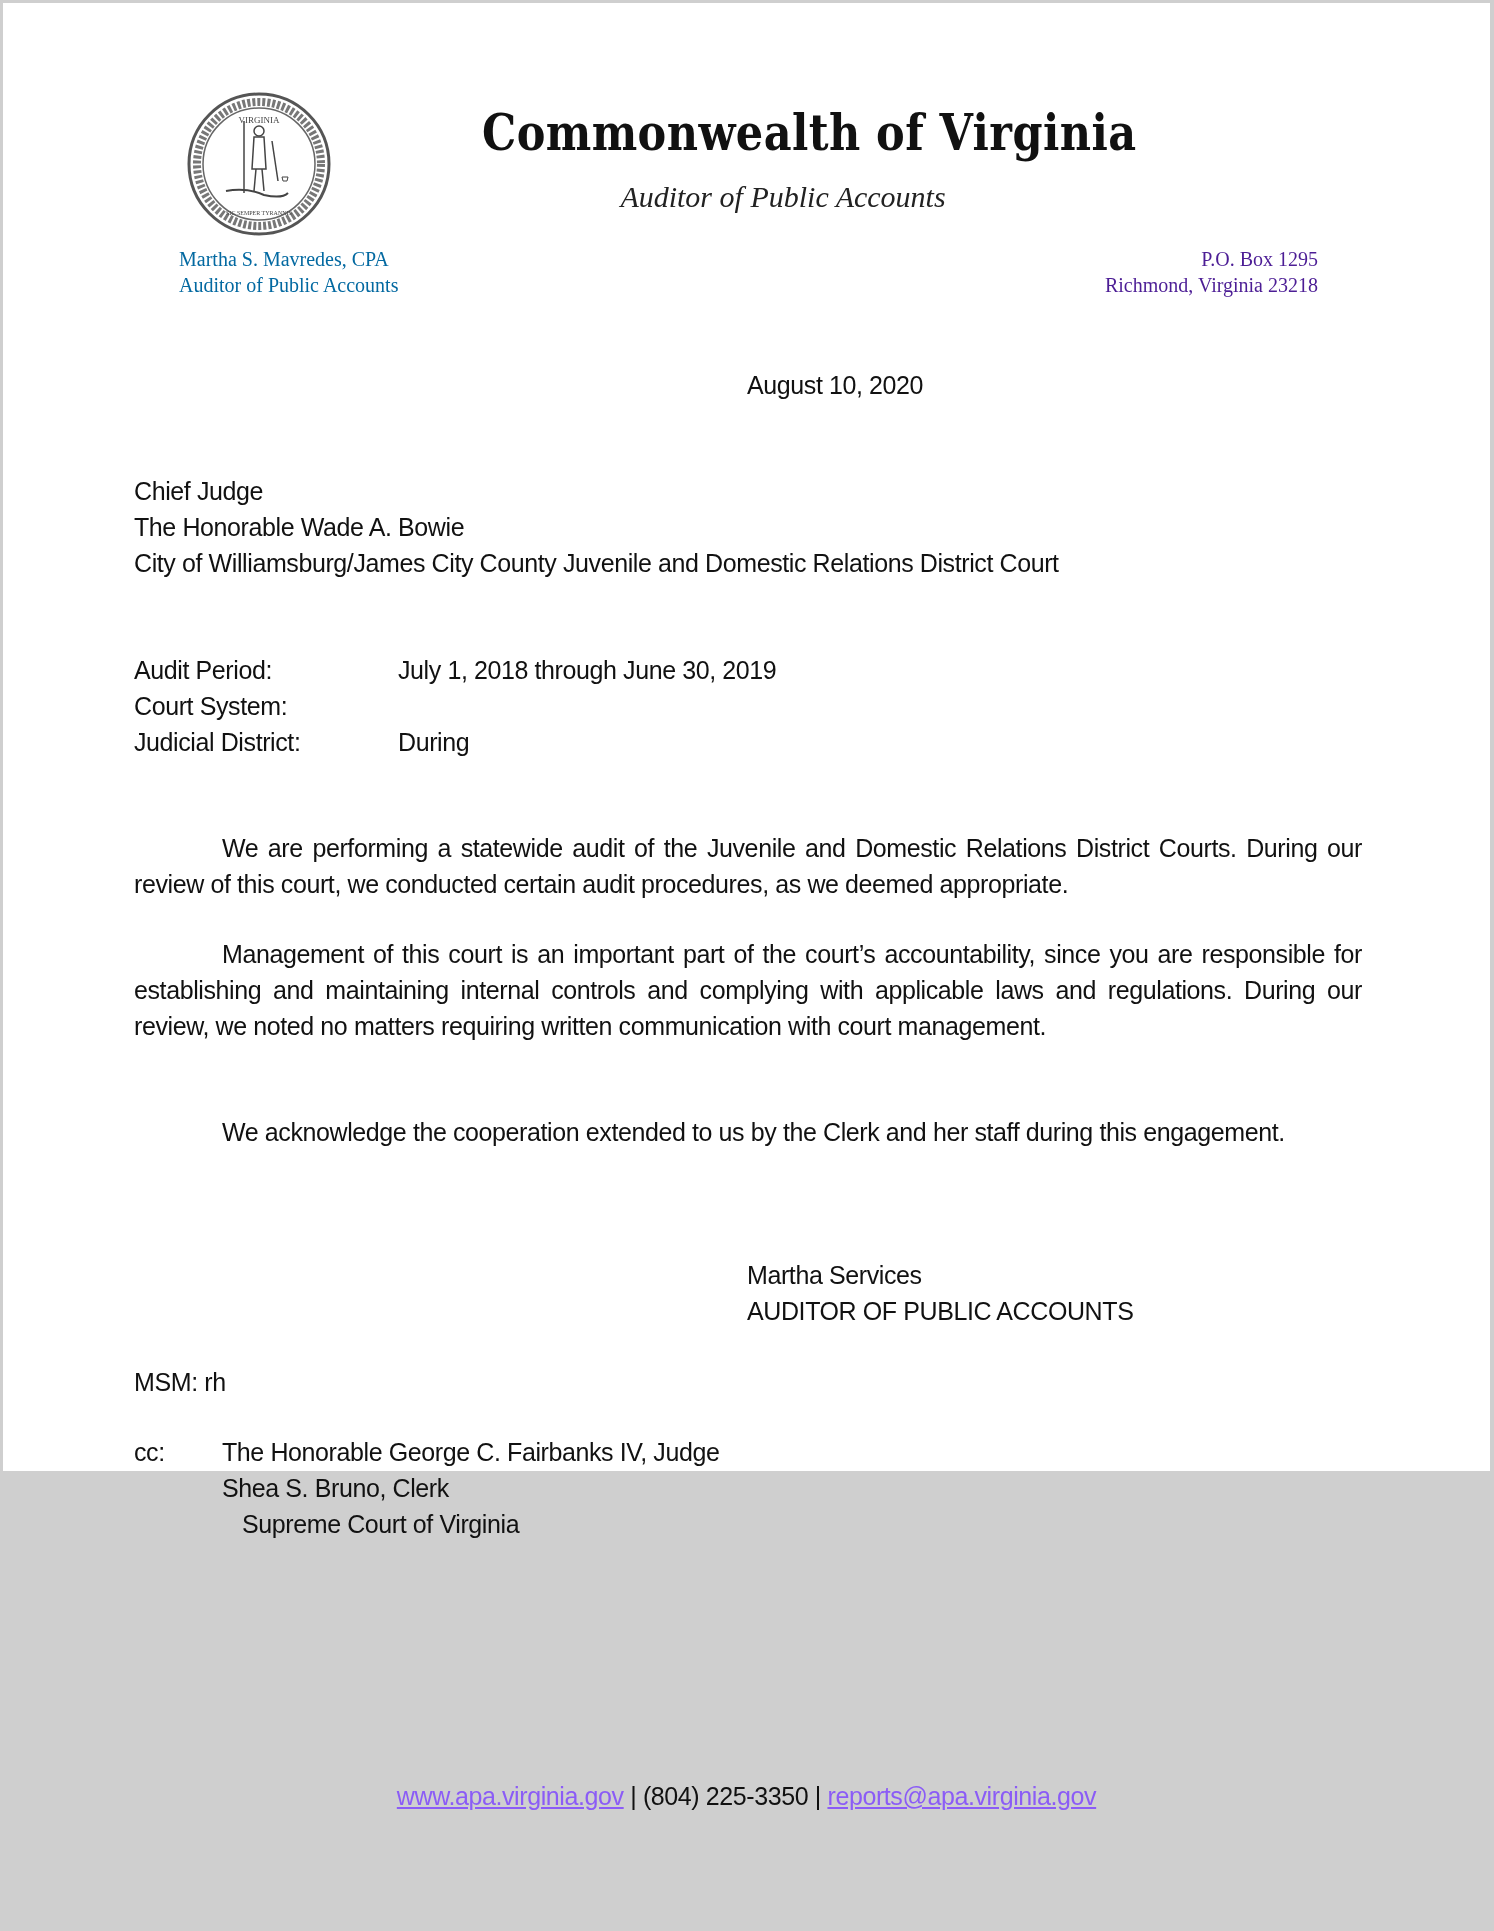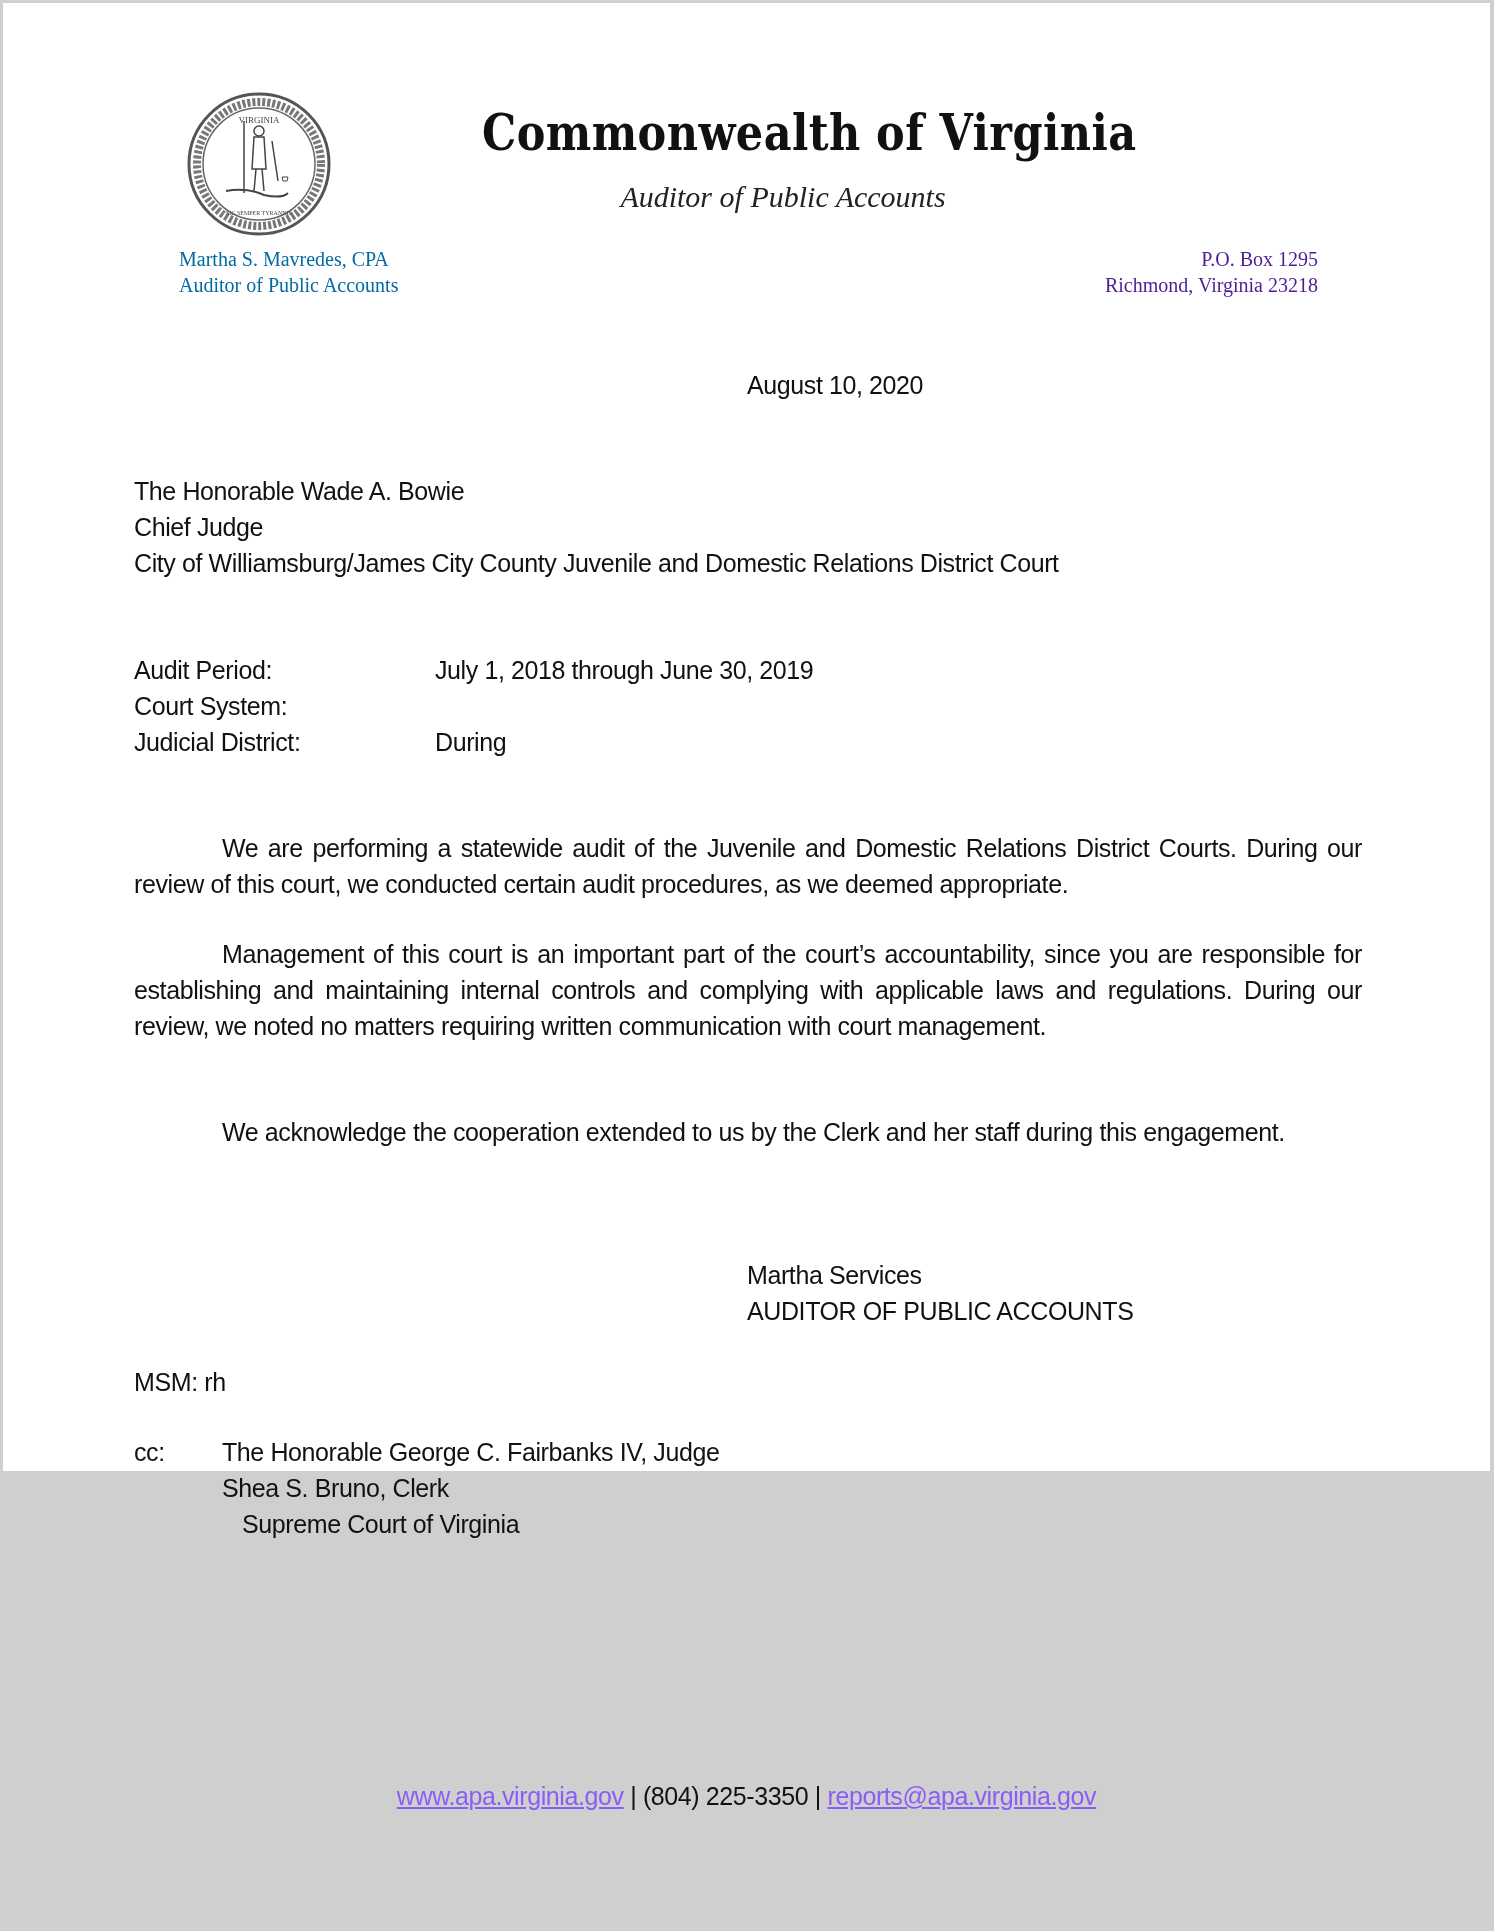--- a/index.html
+++ b/index.html
@@ -58,21 +58,21 @@
     font-size: 25px;
     letter-spacing: -0.4px;
     line-height: 36px;
     color: #111;
   }
   .date { position: absolute; left: 744px; top: 364px; }
   .addressee { position: absolute; left: 131px; top: 470px; }
   .addressee div { white-space: nowrap; }
 
   .meta { position: absolute; left: 131px; top: 649px; }
-  .meta-row { display: flex; white-space: nowrap; gap: 37px; }
+  .meta-row { display: flex; white-space: nowrap; }
   .meta-label { width: 264px; }
 
   .para {
     position: absolute; left: 131px; width: 1228px;
     text-align: justify;
   }
   .para .indent { display: inline-block; width: 88px; }
   .p1 { top: 827px; }
   .p2 { top: 933px; }
   .p3 { top: 1111px; }
@@ -125,22 +125,22 @@
   </div>
 
   <div class="right-addr serif">
     <div>P.O. Box 1295</div>
     <div>Richmond, Virginia 23218</div>
   </div>
 
   <div class="date body-text">August 10, 2020</div>
 
   <div class="addressee body-text">
+    <div>Chief Judge</div>
     <div>The Honorable Wade A. Bowie</div>
-    <div>Chief Judge</div>
     <div>City of Williamsburg/James City County Juvenile and Domestic Relations District Court</div>
   </div>
 
   <div class="meta body-text">
     <div class="meta-row">
       <span class="meta-label">Audit Period:</span>
       <span>July 1, 2018 through June 30, 2019</span>
     </div>
     <div class="meta-row">
       <span class="meta-label">Court System:</span>

